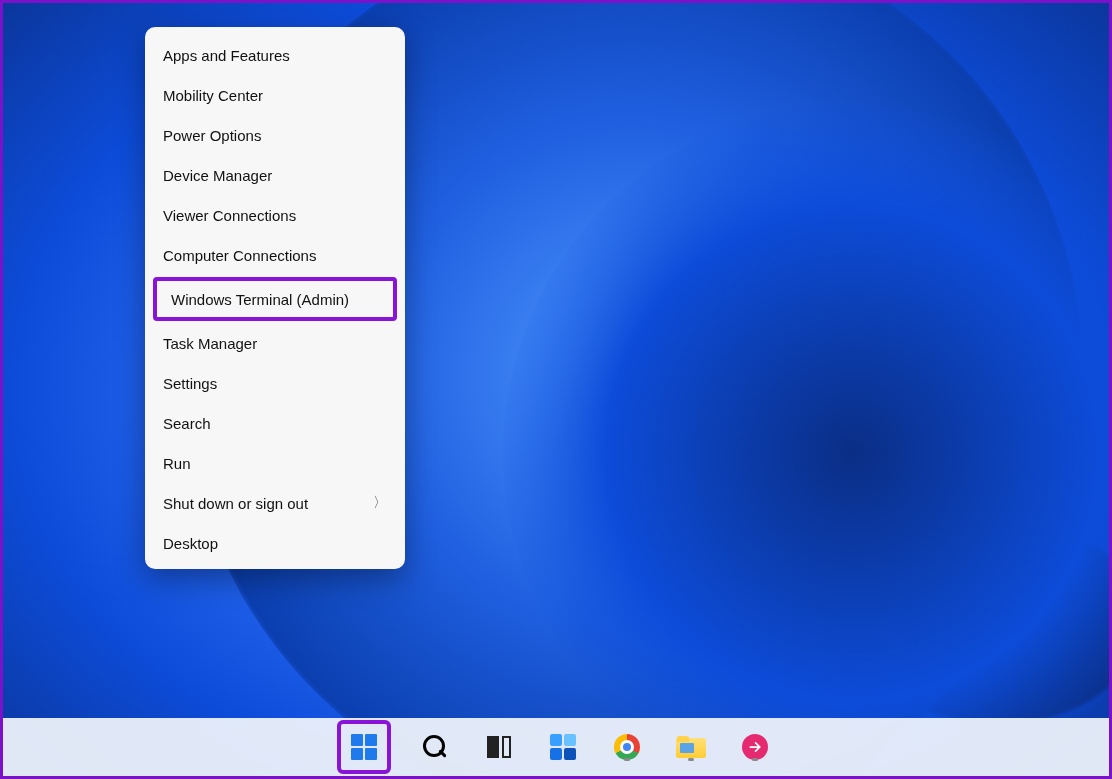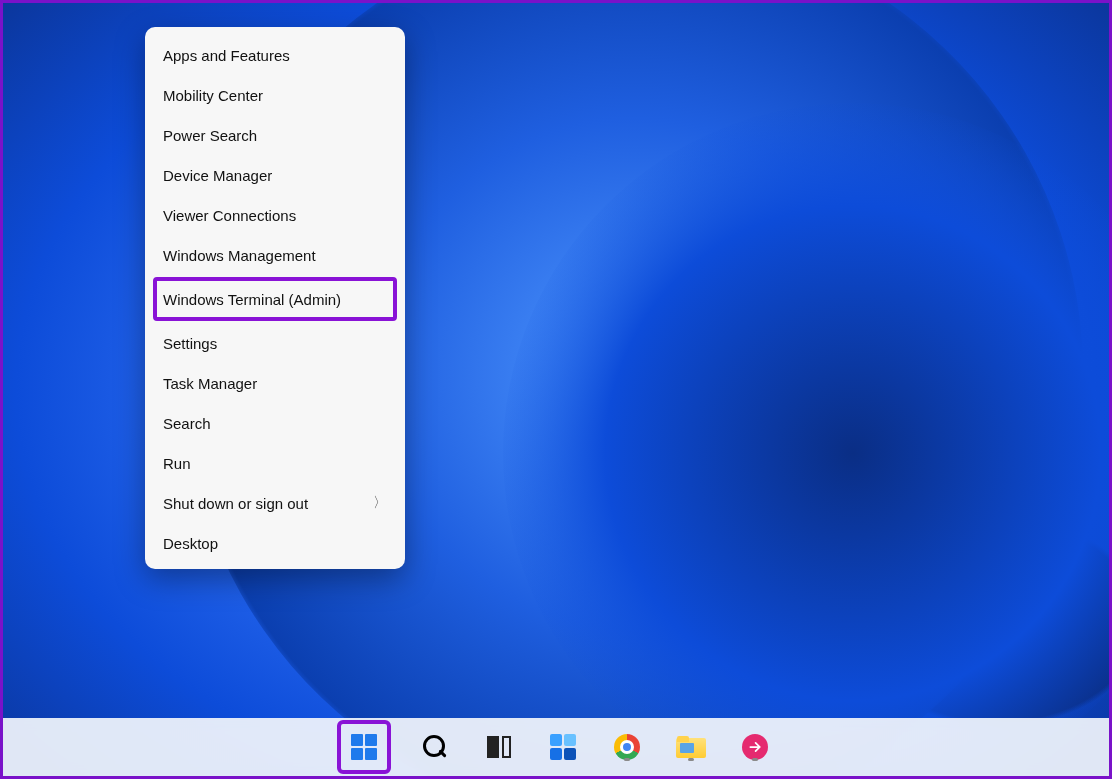--- a/index.html
+++ b/index.html
@@ -12,21 +12,21 @@
     radial-gradient(700px 500px at 90% 80%,#0a2e85 0%,#0a2e85 20%,transparent 21%),
     radial-gradient(1200px 900px at 50% 50%,#3b87ff 0%,#2c6df2 25%,#0d4cd9 45%,#0a2e85 70%,#c7d4e3 100%);
     background-color:#c7d4e3;}
   .wallpaper::before,.wallpaper::after{content:"";position:absolute;border-radius:50%;}
   .wallpaper::before{width:900px;height:900px;left:180px;top:-80px;background:radial-gradient(circle,#4f97ff 0%,#1f5fe0 40%,#0b3fb0 70%,transparent 72%);transform:rotate(10deg);} 
   .wallpaper::after{width:700px;height:700px;left:500px;top:100px;background:radial-gradient(circle,#0a2e85 0%,#0d4cd9 50%,transparent 72%);}
 
   
   .ctx-menu{position:absolute;left:142px;top:24px;width:260px;background:#f7f7f7;border-radius:10px;box-shadow:0 10px 30px rgba(0,0,0,.35);padding:8px 0 6px 0;display:flex;flex-direction:column;}
   .ctx-item{display:flex;align-items:center;justify-content:space-between;height:40px;padding:0 18px;font-size:15px;color:#111;cursor:default;}
-  .hl{border:4px solid #8913d6;border-radius:4px;margin:2px 8px;padding:0 6px;height:36px;}
+  .hl{border:4px solid #8913d6;border-radius:4px;margin:2px 8px;padding:0 14px;height:36px;}
   .chev{color:#555;font-size:14px;}
 
   
   .taskbar{position:absolute;left:0;right:0;bottom:0;height:58px;background:rgba(243,246,252,.92);backdrop-filter:blur(6px);display:flex;align-items:center;justify-content:center;}
   .tb-items{display:flex;align-items:center;gap:24px;height:100%;}
   .tb-btn{width:40px;height:40px;display:flex;align-items:center;justify-content:center;border-radius:6px;}
   .tb-hl{border:4px solid #8913d6;border-radius:6px;width:46px;height:46px;}
   .dot{width:6px;height:3px;border-radius:2px;background:#8a8a8a;position:absolute;bottom:6px;}
   .tb-btn{position:relative;}
 
@@ -64,39 +64,39 @@
 <div class="wallpaper"></div>
 
 <div class="ctx-menu">
   <div class="ctx-item">
       <span>Apps and Features</span>
     </div>
   <div class="ctx-item">
       <span>Mobility Center</span>
     </div>
   <div class="ctx-item">
-      <span>Power Search</span>
+      <span>Power Options</span>
     </div>
   <div class="ctx-item">
       <span>Device Manager</span>
     </div>
   <div class="ctx-item">
       <span>Viewer Connections</span>
     </div>
   <div class="ctx-item">
-      <span>Windows Management</span>
+      <span>Computer Connections</span>
     </div>
   <div class="ctx-item hl">
       <span>Windows Terminal (Admin)</span>
     </div>
   <div class="ctx-item">
-      <span>Settings</span>
+      <span>Task Manager</span>
     </div>
   <div class="ctx-item">
-      <span>Task Manager</span>
+      <span>Settings</span>
     </div>
   <div class="ctx-item">
       <span>Search</span>
     </div>
   <div class="ctx-item">
       <span>Run</span>
     </div>
   <div class="ctx-item">
     <span>Shut down or sign out</span>
     <span class="chev">〉</span>

